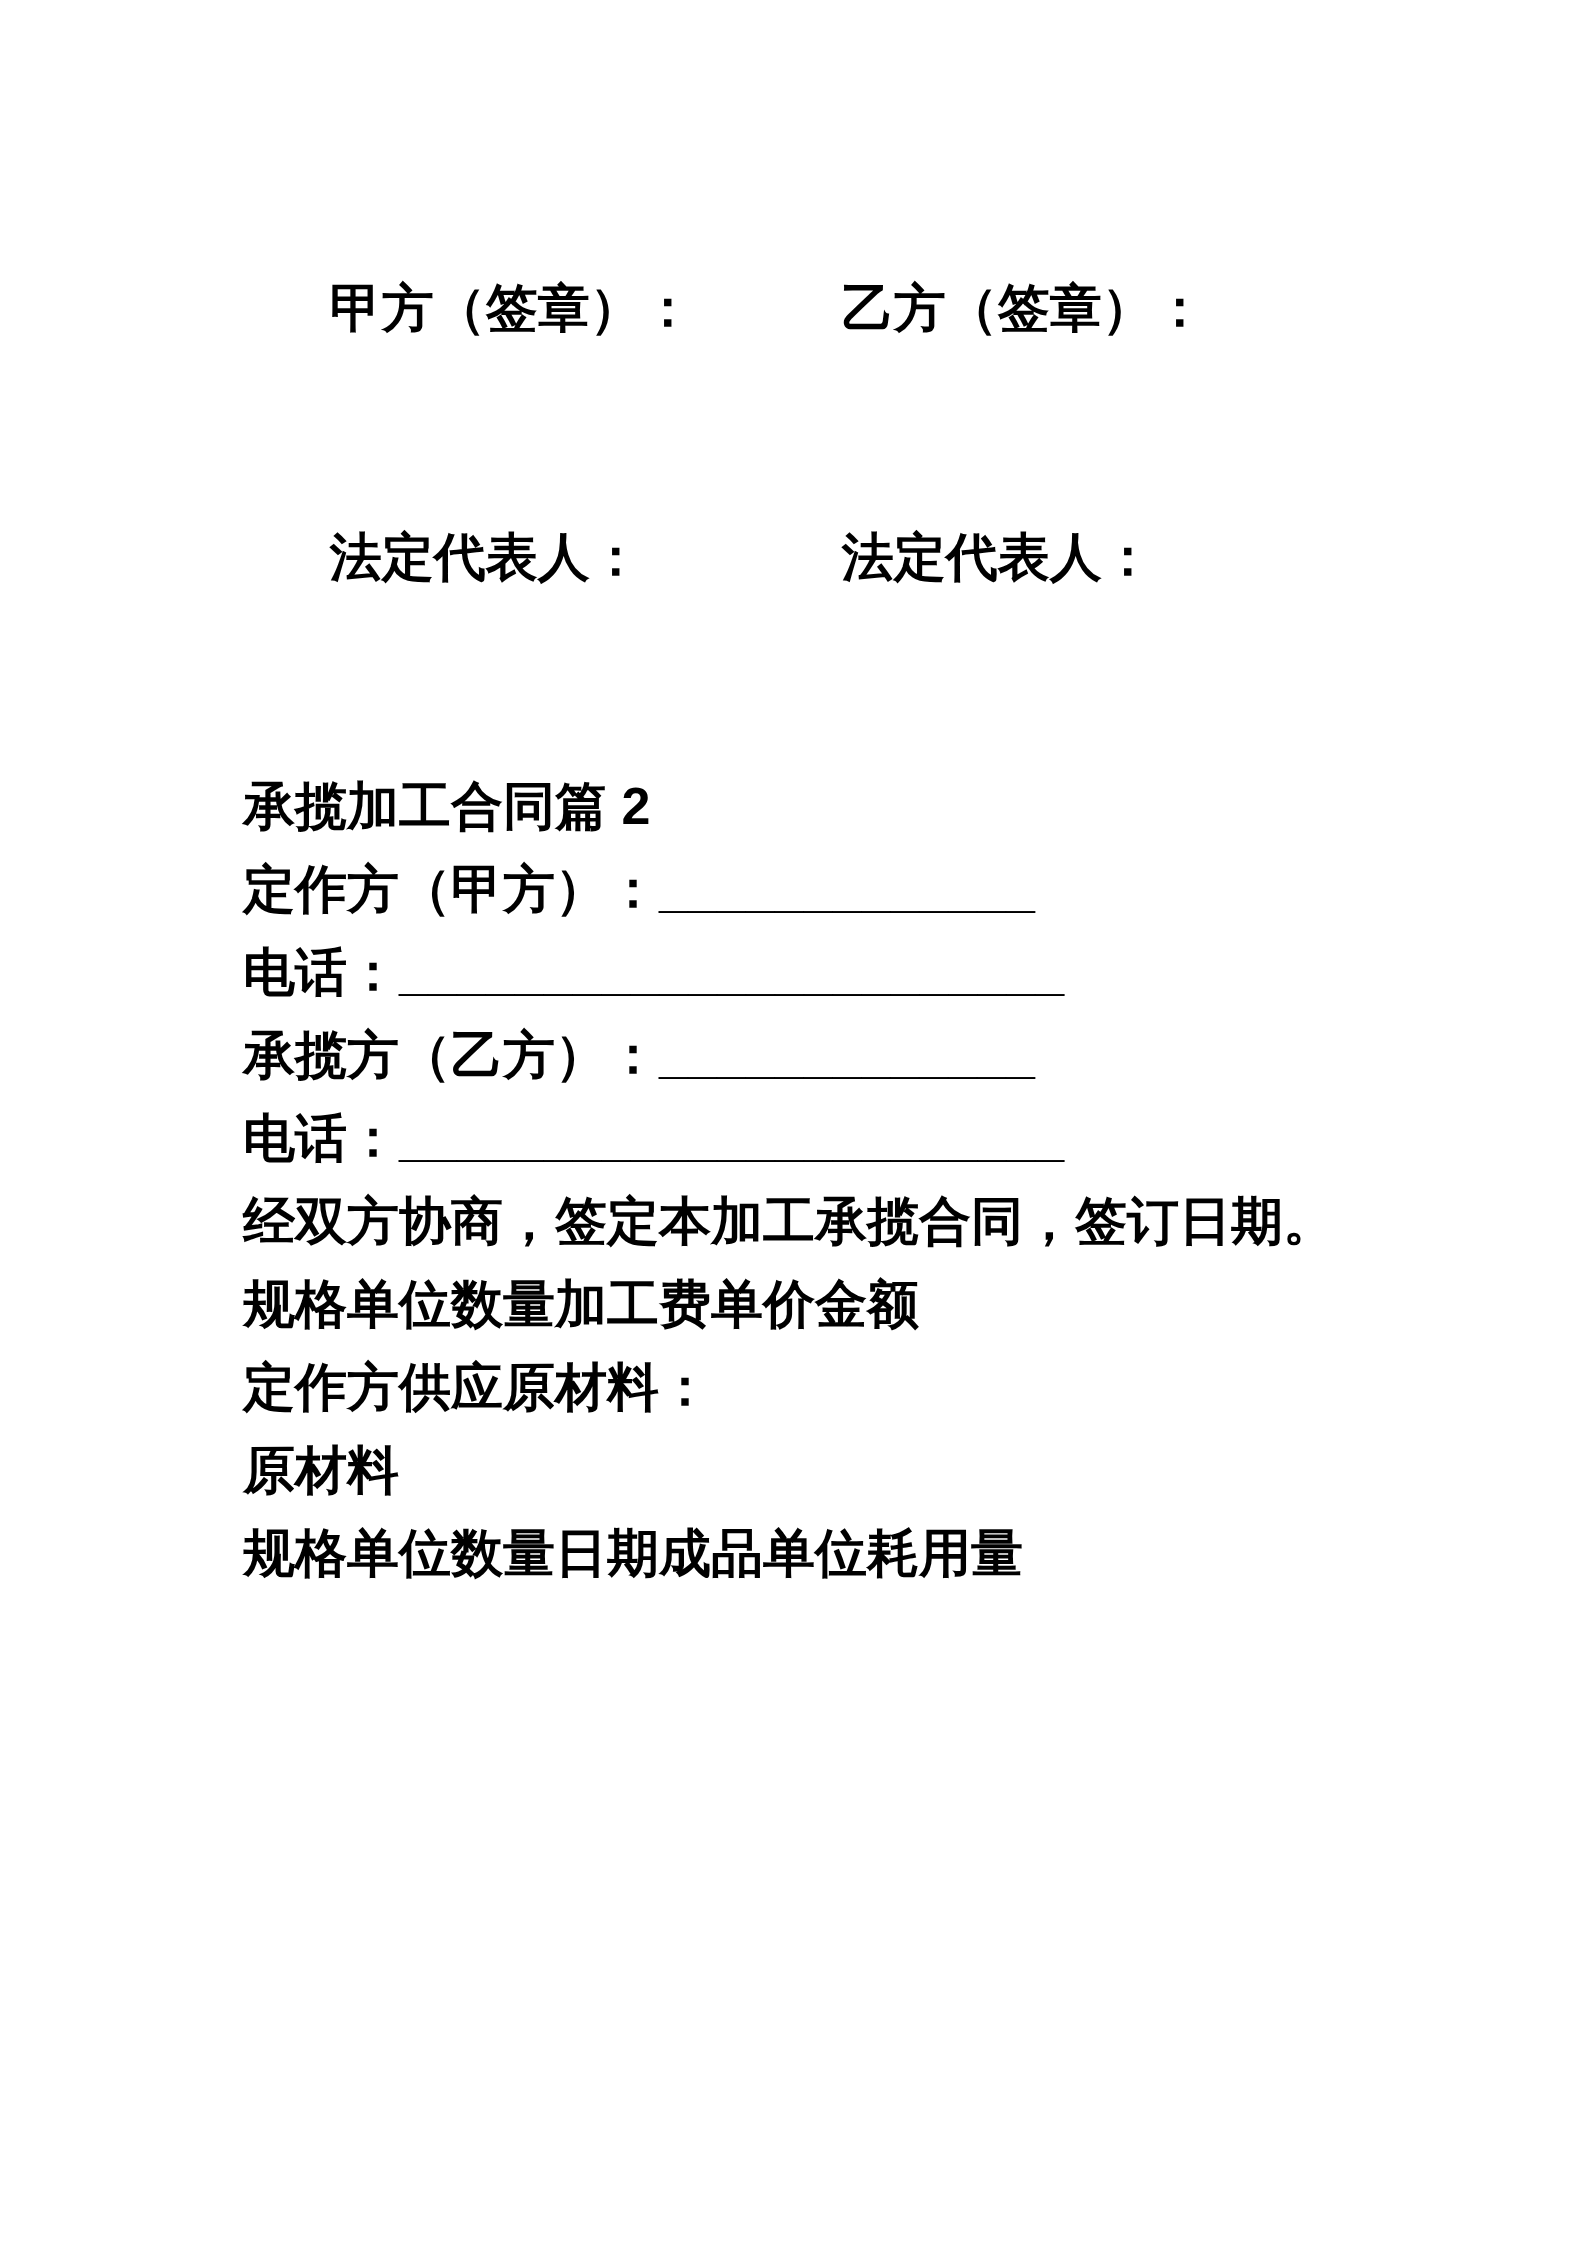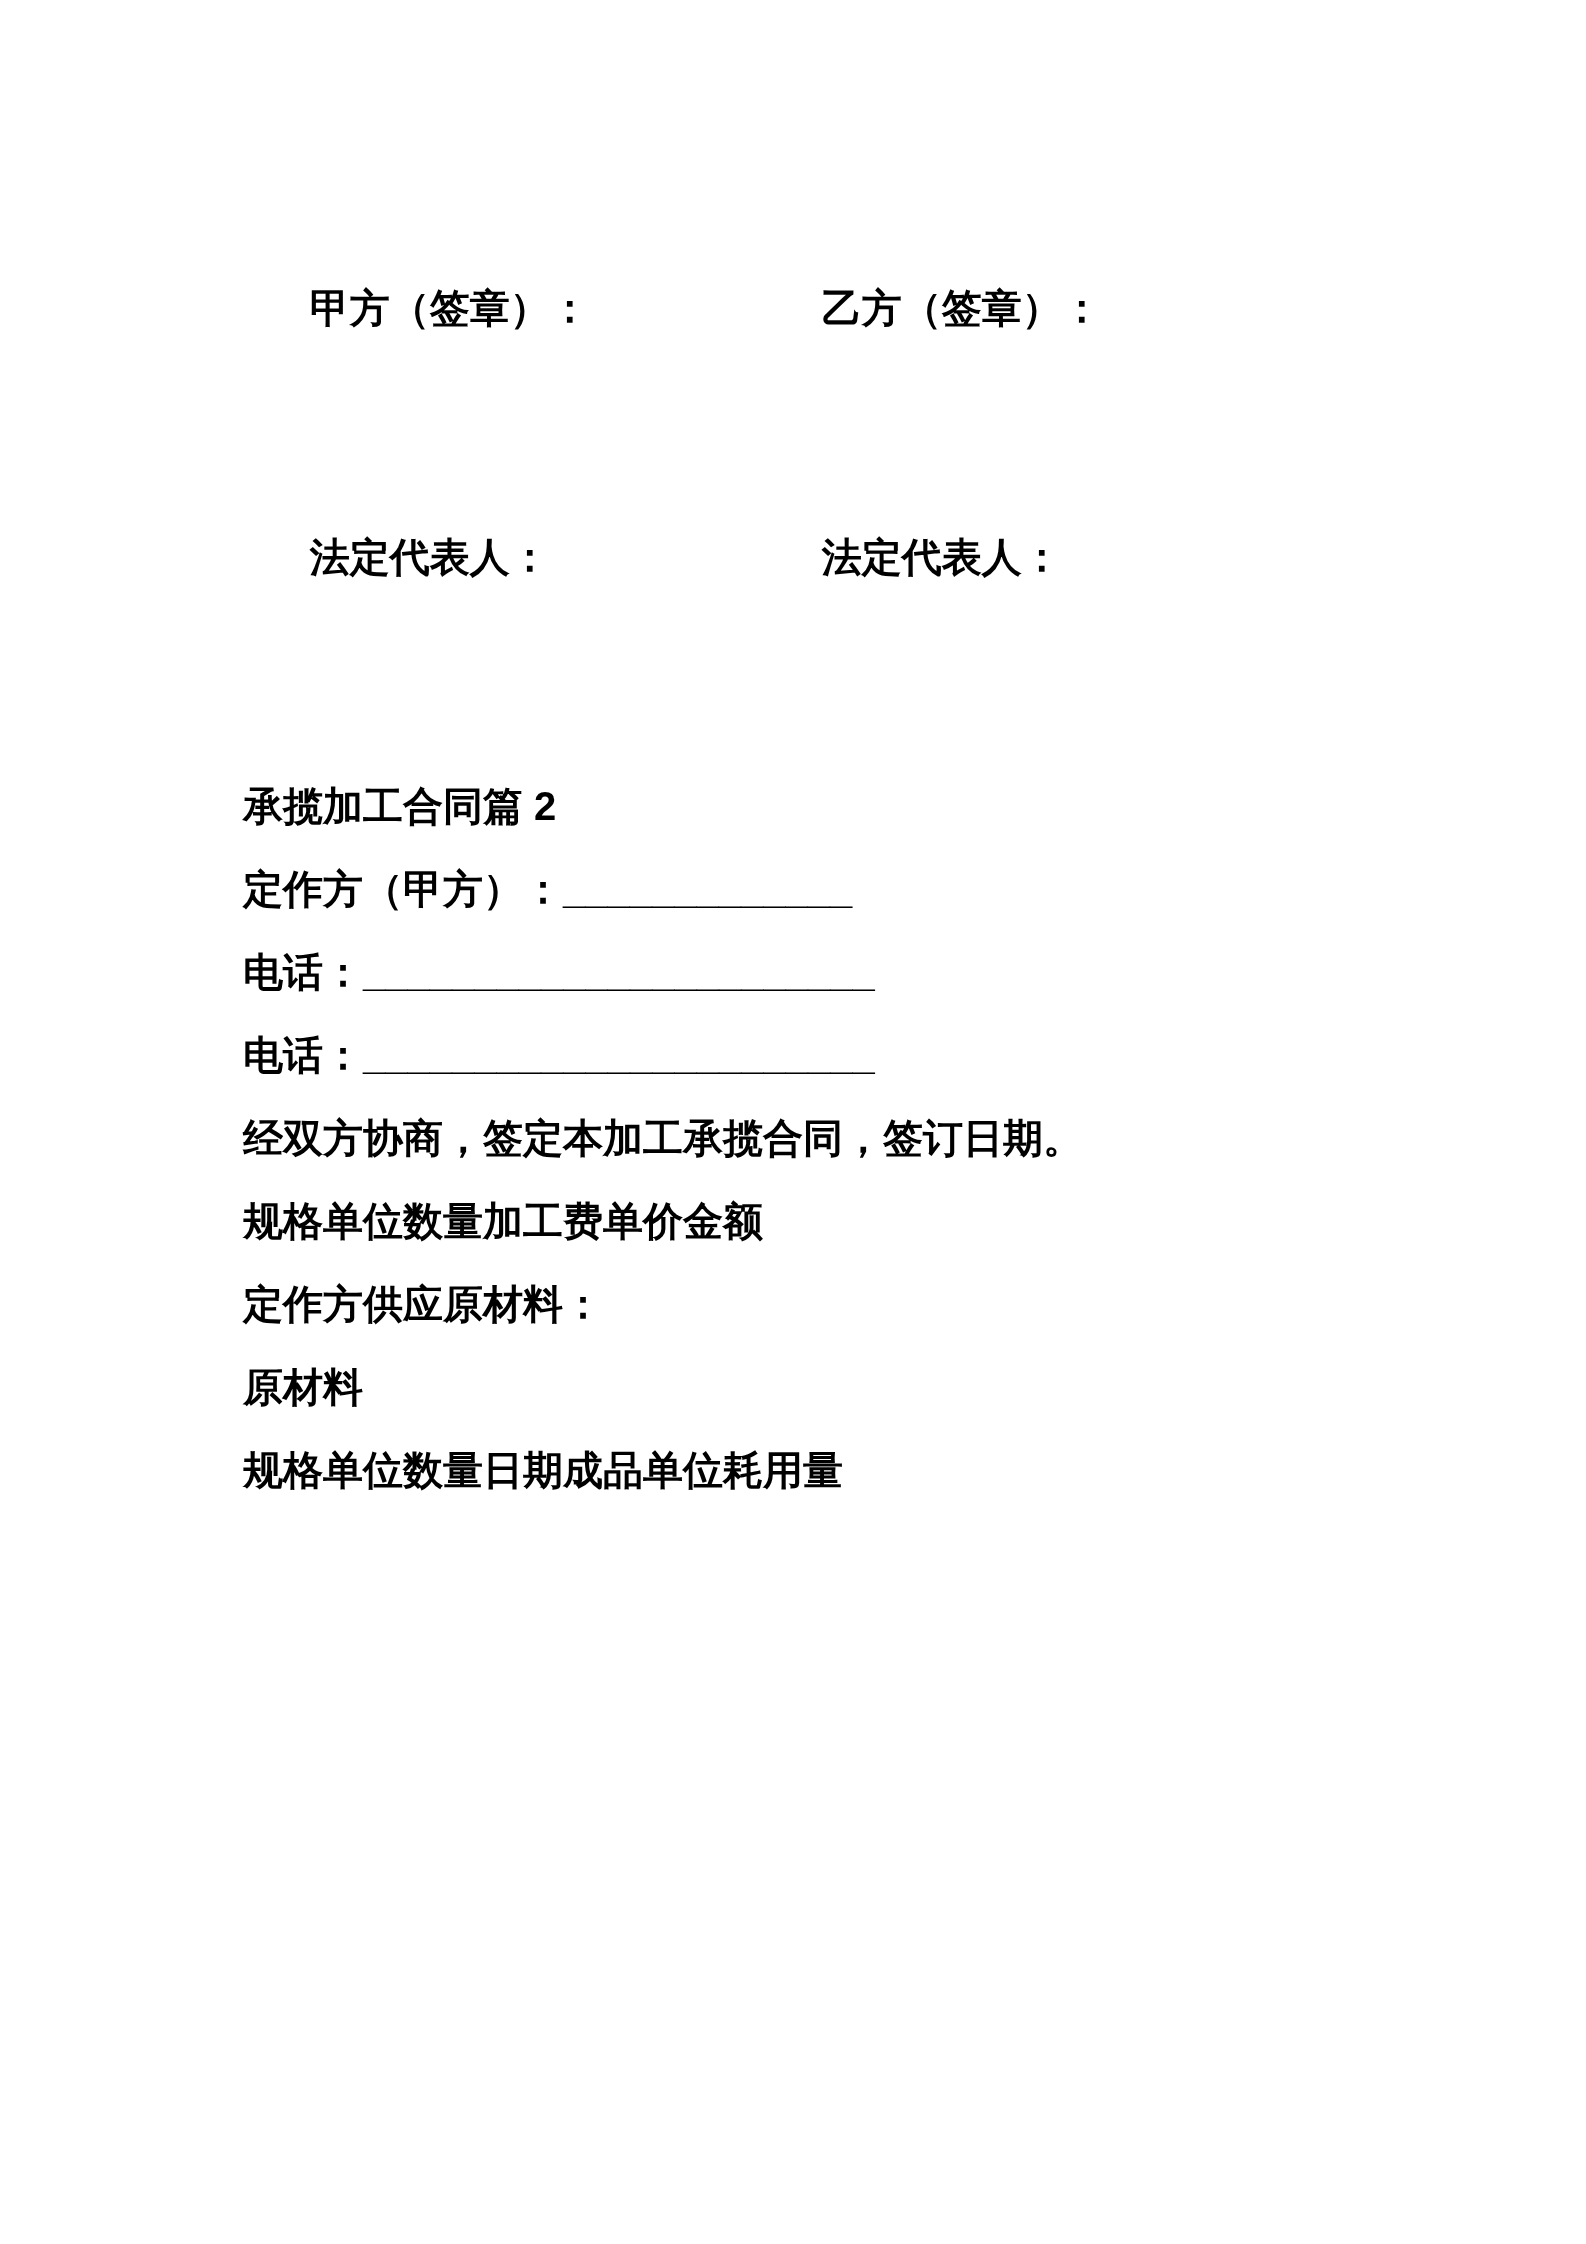--- a/index.html
+++ b/index.html
@@ -8,21 +8,21 @@
     background: #ffffff;
   }
   .page {
     position: relative;
     width: 1510px;
     height: 2244px;
     background: #ffffff;
     color: #000000;
     font-family: "Liberation Sans", sans-serif;
     font-weight: bold;
-    font-size: 40px;
+    font-size: 52px;
     overflow: hidden;
   }
   .sig-block {
     padding-top: 184px;
     padding-left: 243px;
   }
   .sig-row {
     line-height: 83px;
     white-space: pre;
   }
@@ -59,20 +59,21 @@
       <span class="sig-cell-left">法定代表人：</span><span class="sig-cell-right">法定代表人：</span>
     </div>
   </div>
 
   <div class="blank-line"></div>
 
   <div class="body-block">
     <div class="doc-line">承揽加工合同篇 2</div>
     <div class="doc-line">定作方（甲方）：_____________</div>
     <div class="doc-line">电话：_______________________</div>
+    <div class="doc-line">承揽方（乙方）：_____________</div>
     <div class="doc-line">电话：_______________________</div>
     <div class="doc-line">经双方协商，签定本加工承揽合同，签订日期。</div>
     <div class="doc-line">规格单位数量加工费单价金额</div>
     <div class="doc-line">定作方供应原材料：</div>
     <div class="doc-line">原材料</div>
     <div class="doc-line">规格单位数量日期成品单位耗用量</div>
 
   </div>
 
 </div>

